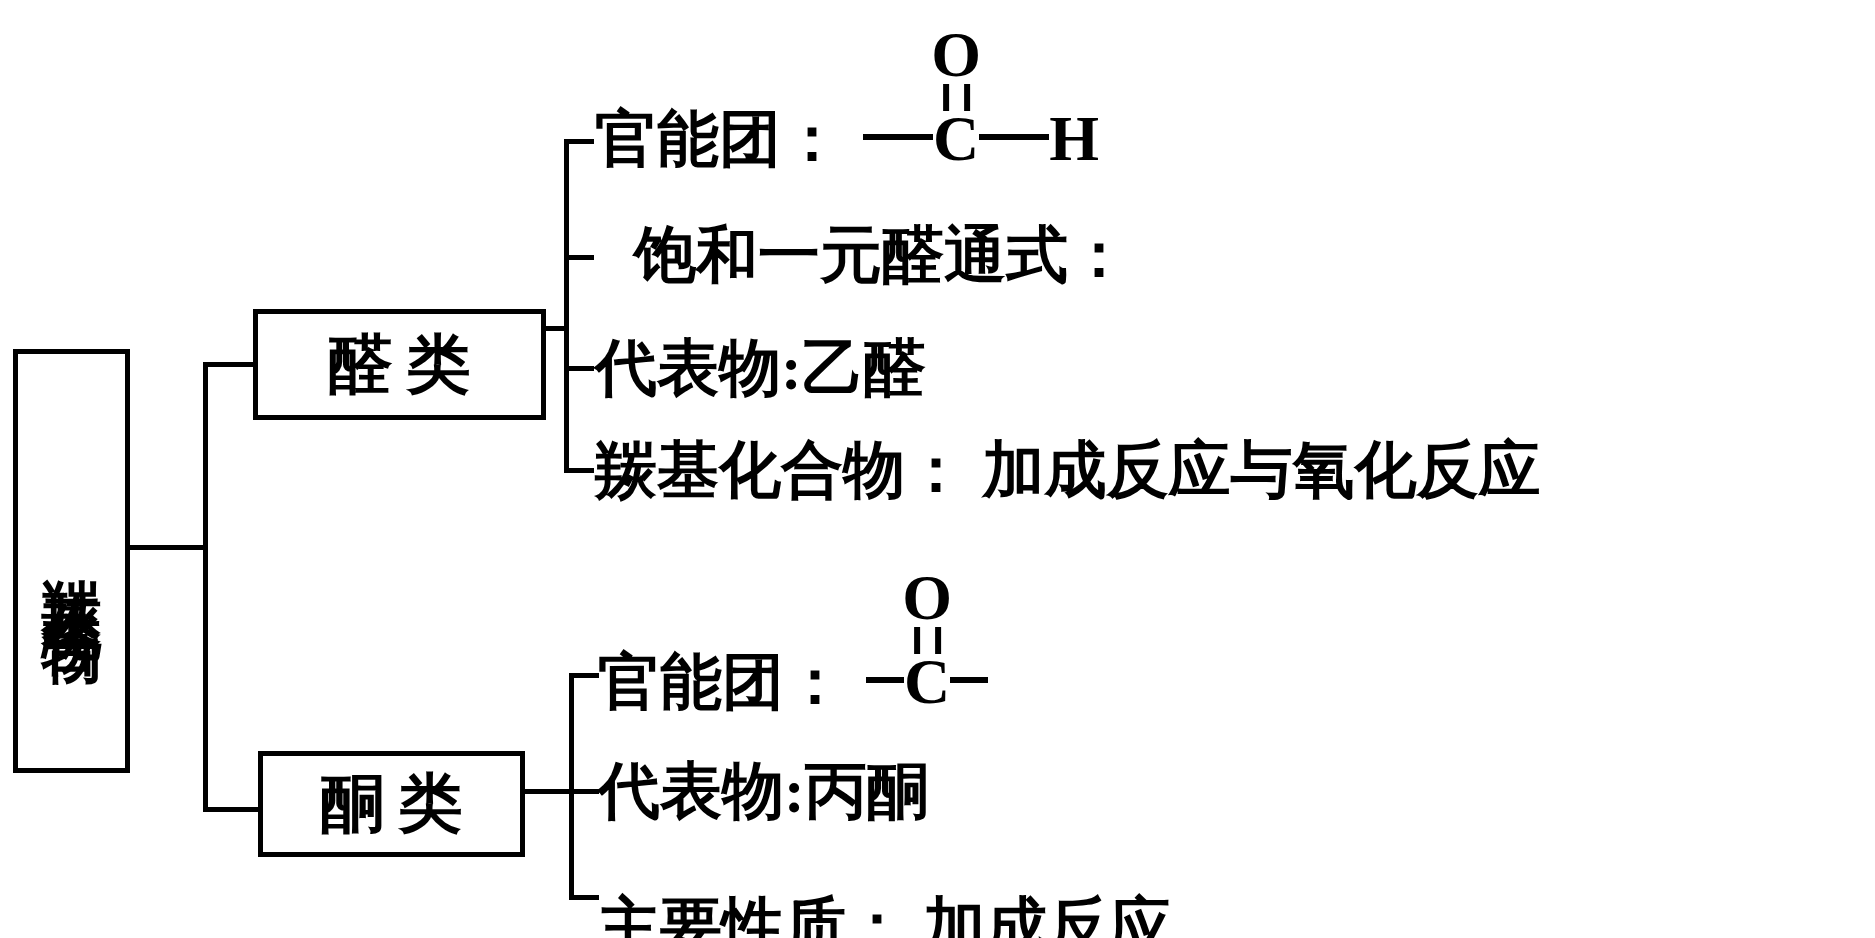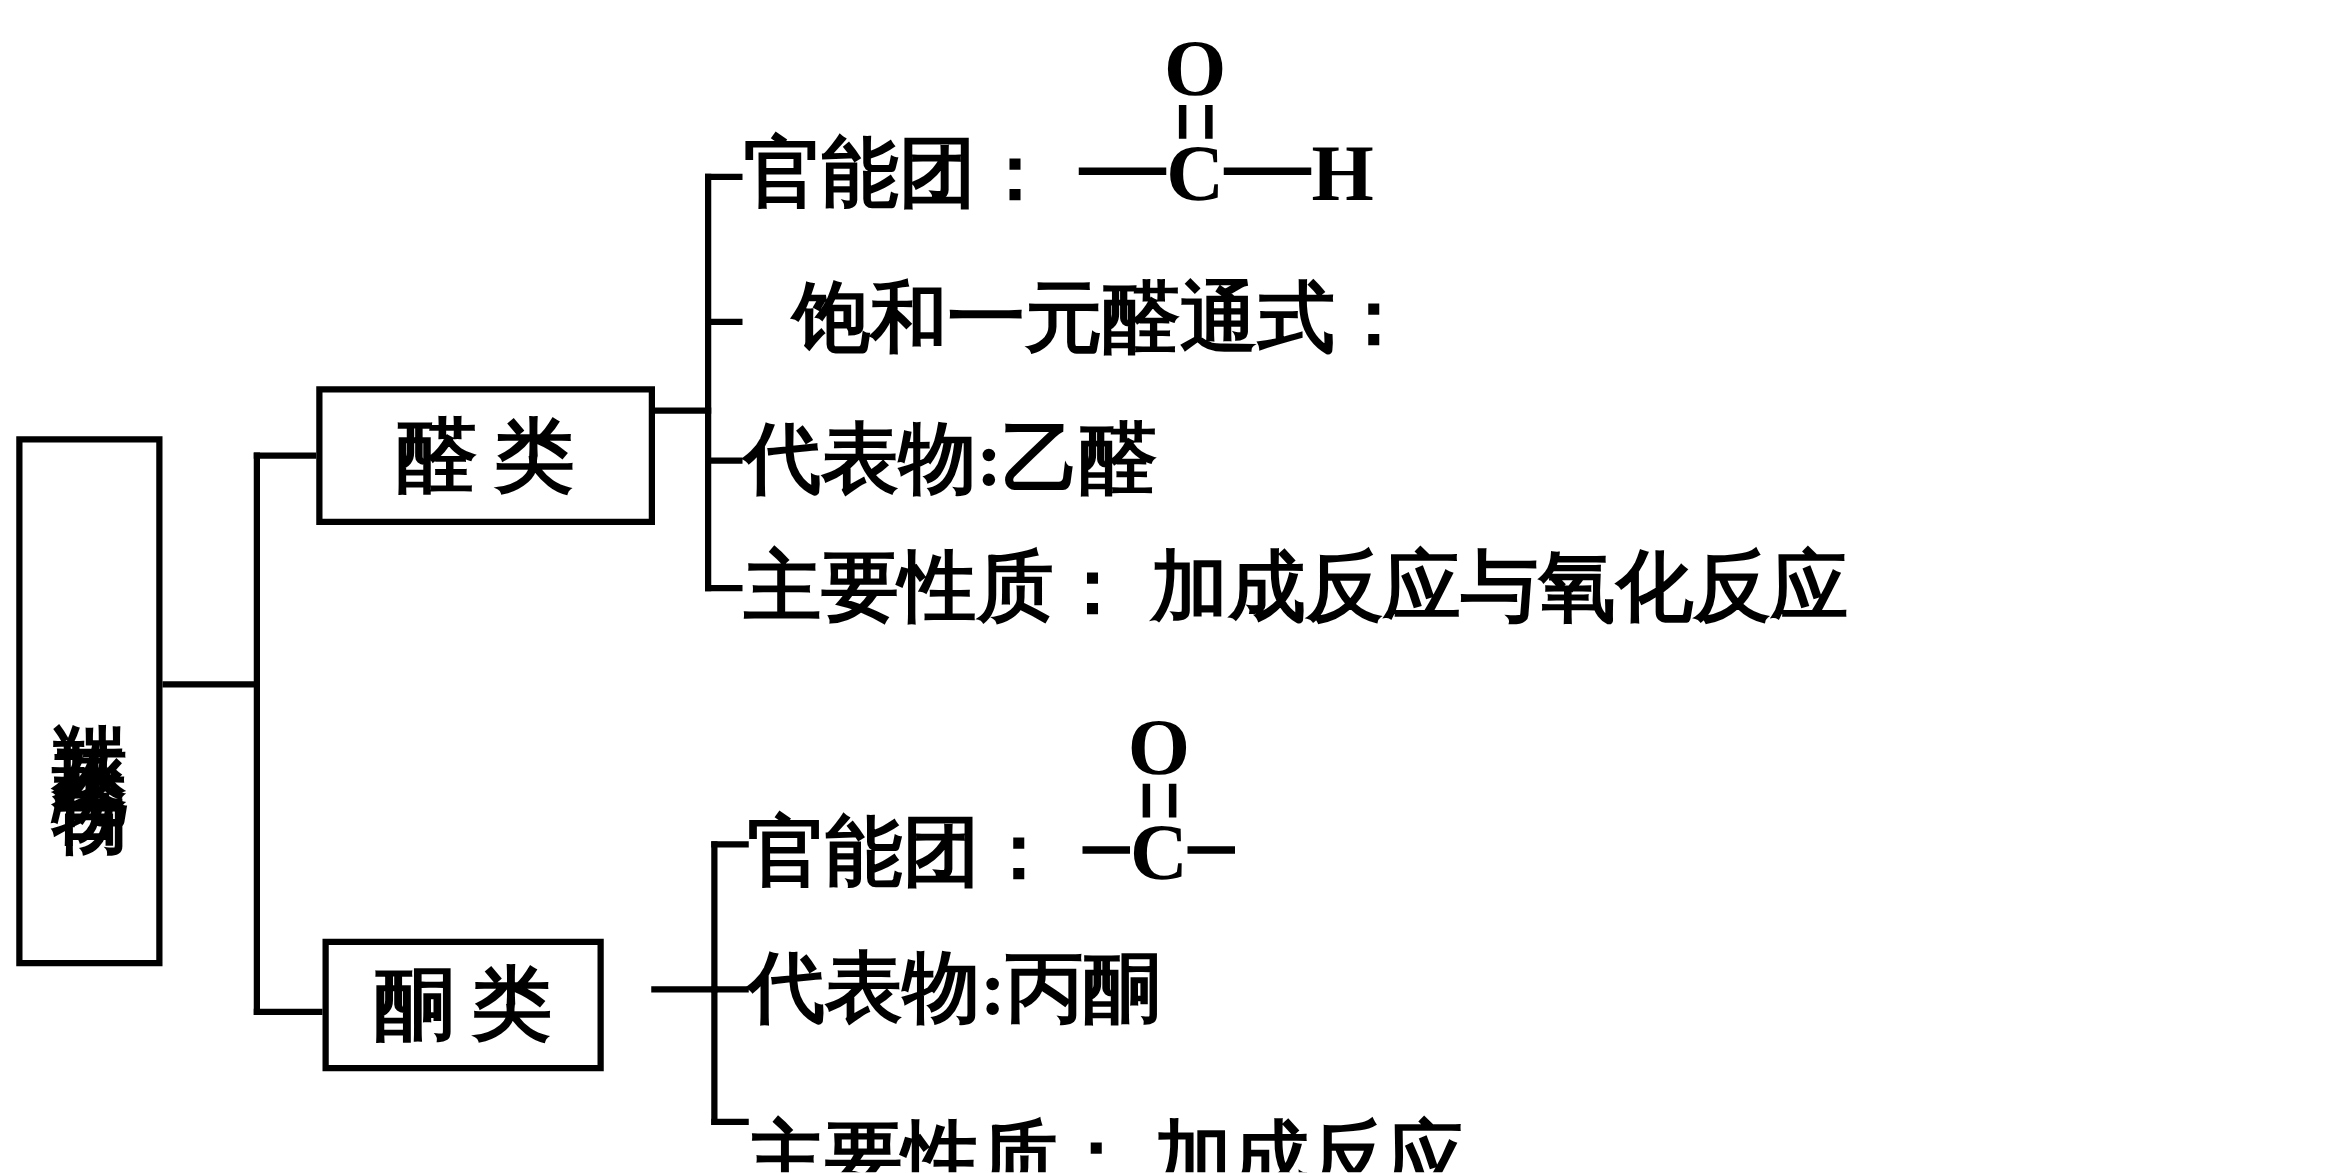--- a/index.html
+++ b/index.html
@@ -23,22 +23,22 @@
     background:#fff;
   }
   .root-box{left:13px;top:349px;width:117px;height:424px;}
   .vtext{
     writing-mode:vertical-rl;
     text-orientation:upright;
     font-size:60px;line-height:1;
     letter-spacing:12px;
     white-space:nowrap;
   }
-  .ald-box{left:253px;top:309px;width:271px;height:111px;}
-  .ket-box{left:258px;top:751px;width:225px;height:106px;}
+  .ald-box{left:253px;top:309px;width:293px;height:111px;}
+  .ket-box{left:258px;top:751px;width:267px;height:106px;}
   .box-label{font-size:64px;letter-spacing:14px;text-indent:14px;line-height:1;}
   
   .row{
     position:absolute;
     display:flex;align-items:flex-end;
     white-space:nowrap;
     font-size:62px;line-height:64px;
   }
   .lbl{line-height:64px;text-align:right;}
   
@@ -113,21 +113,21 @@
 
   <div class="row" style="left:595px;top:223px;margin-left:39px;">
     <span class="lbl">饱和一元醛通式：</span>
   </div>
 
   <div class="row" style="left:595px;top:336px;">
     <span class="lbl">代表物:乙醛</span>
   </div>
 
   <div class="row" style="left:595px;top:438px;">
-    <span class="lbl">主要性质： 加成反应与氧化反应</span>
+    <span class="lbl">羰基化合物： 加成反应与氧化反应</span>
   </div>
 
   <div class="row" style="left:598px;top:650px;">
     <span class="lbl">官能团：</span>
     <span class="fg gap20">
       <span class="bond short"></span>
       <span class="cstack">
         <span class="above">
           <span class="atom">O</span>
           <span class="dbl"></span>

